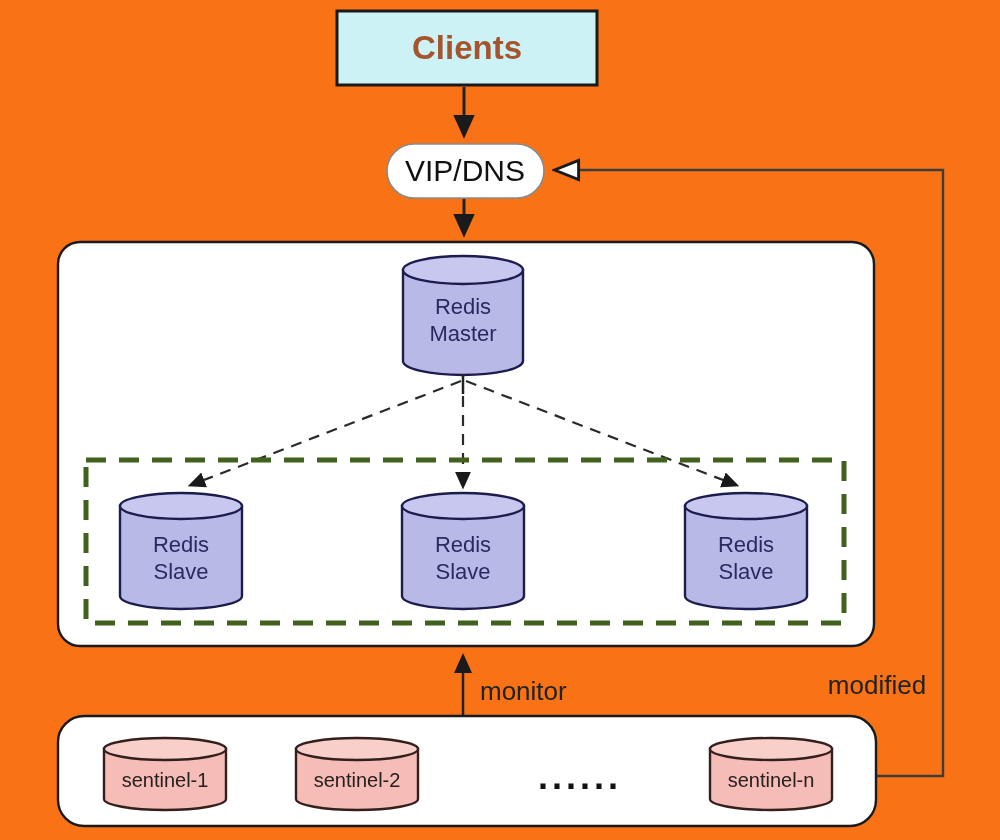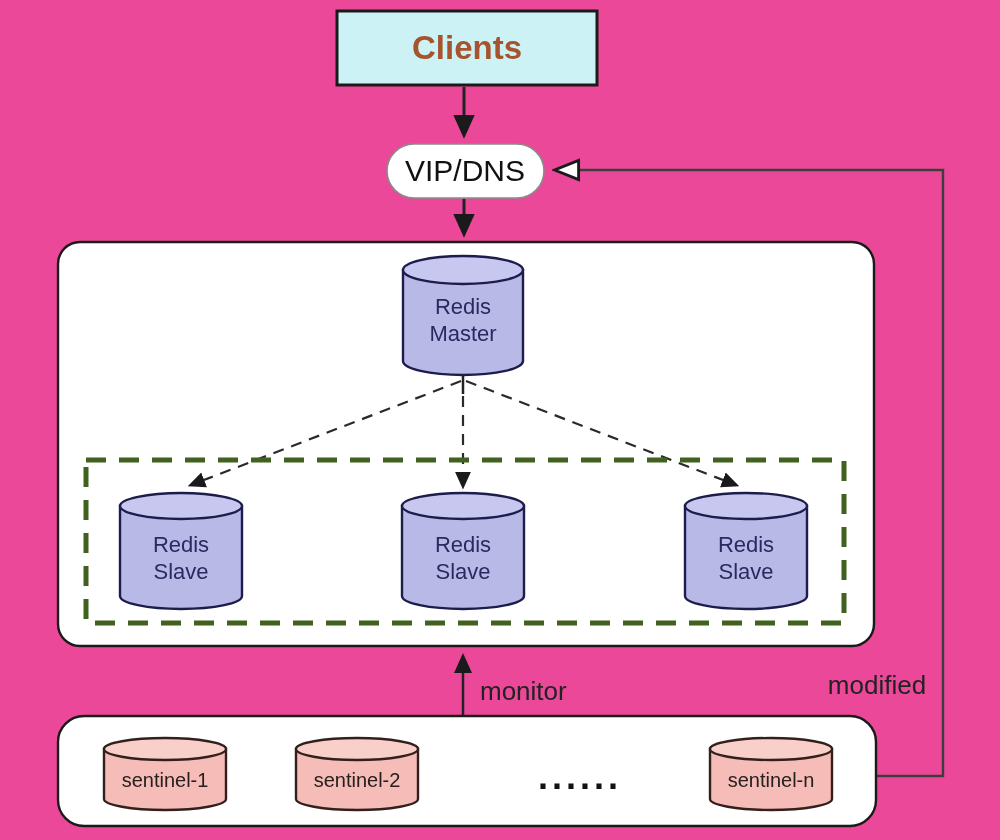--- a/index.html
+++ b/index.html
@@ -4,21 +4,21 @@
 <style>
   html, body {
     margin: 0;
     padding: 0;
     background: #ffffff;
   }
   #canvas {
     position: relative;
     width: 1000px;
     height: 840px;
-    background: #ec4899;
+    background: #f97316;
     font-family: "Liberation Sans", sans-serif;
   }
   svg { display: block; }
   text {
     font-family: "Liberation Sans", sans-serif;
   }
   
   .clients-rect { fill: #cdf2f6; stroke: #1a1a1a; stroke-width: 3; }
   .clients-label { fill: #a5542e; font-size: 33px; font-weight: 700; text-anchor: middle; }
   .pill { fill: #ffffff; stroke: #8a8a8a; stroke-width: 1.6; }

